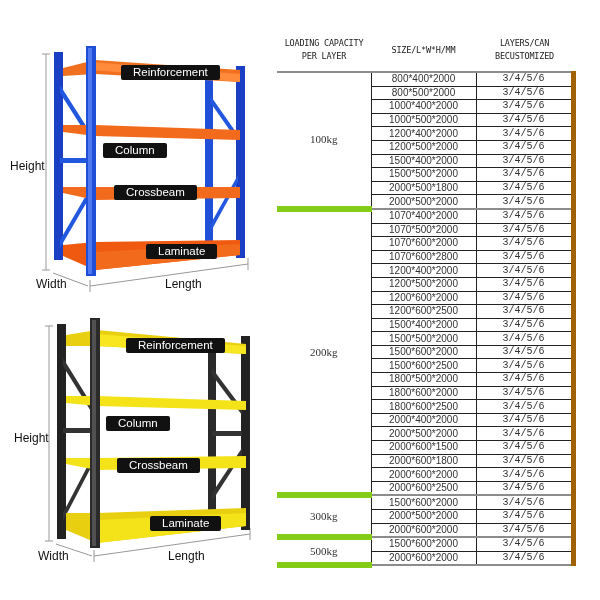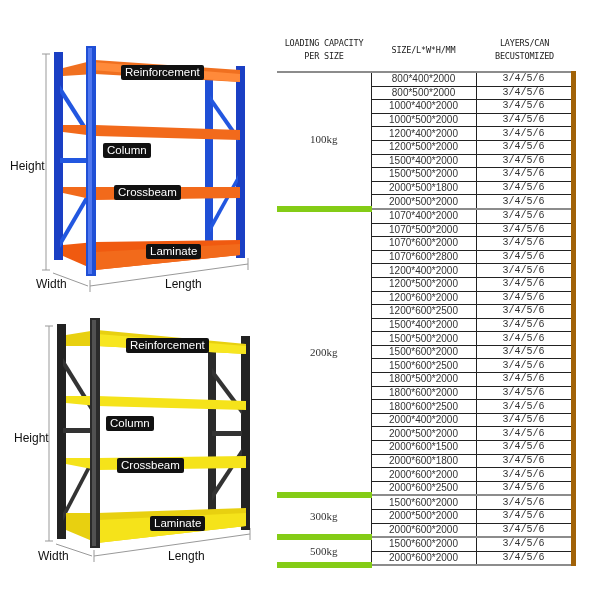--- a/index.html
+++ b/index.html
@@ -10,21 +10,21 @@
     .shelf.top { top: 30px; }
     .shelf.bottom { top: 308px; }
     .shelf svg { position: absolute; left: 0; top: 0; }
 
     .callout {
       position: absolute;
       background: #111111;
       color: #ffffff;
       font-size: 11.5px;
       line-height: 15px;
-      padding: 0 4px;
+      padding: 0 12px;
       border-radius: 2px;
       white-space: nowrap;
       font-family: "Liberation Sans", sans-serif;
     }
     .dim-label {
       position: absolute;
       color: #111111;
       font-size: 12px;
       font-family: "Liberation Sans", sans-serif;
       white-space: nowrap;
@@ -169,21 +169,21 @@
 <table class="spec">
   <colgroup>
     <col class="col1">
       <col class="col2">
       <col class="col3">
   </colgroup>
   <thead>
     <tr>
       <th>
         <div>LOADING CAPACITY</div>
-        <div>PER SIZE</div>
+        <div>PER LAYER</div>
       </th>
       <th>SIZE/L*W*H/MM</th>
       <th>
         <div>LAYERS/CAN</div>
         <div>BECUSTOMIZED</div>
       </th>
     </tr>
   </thead>
   <tbody id="spec-body">
       <tr>

